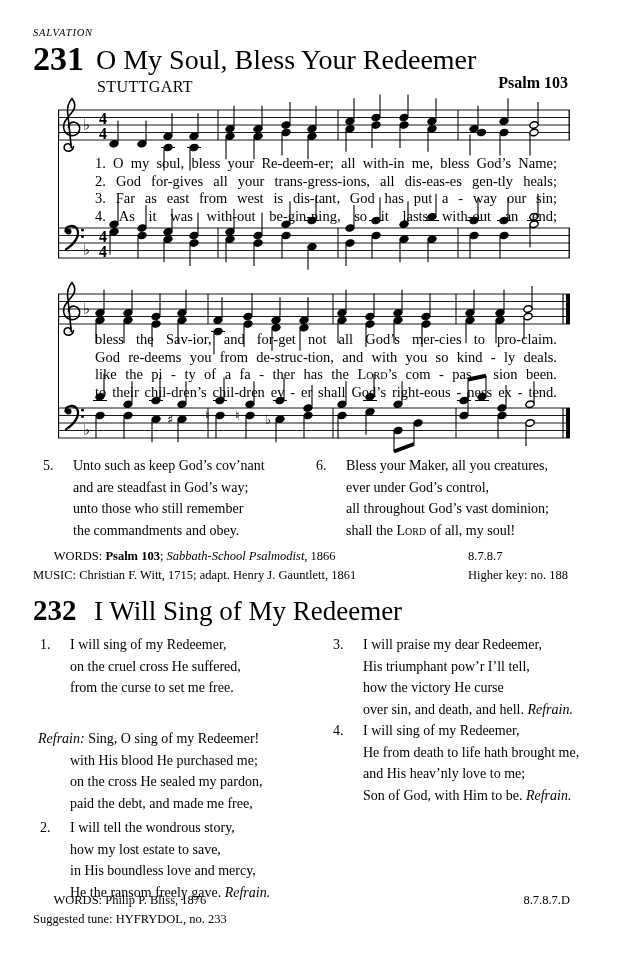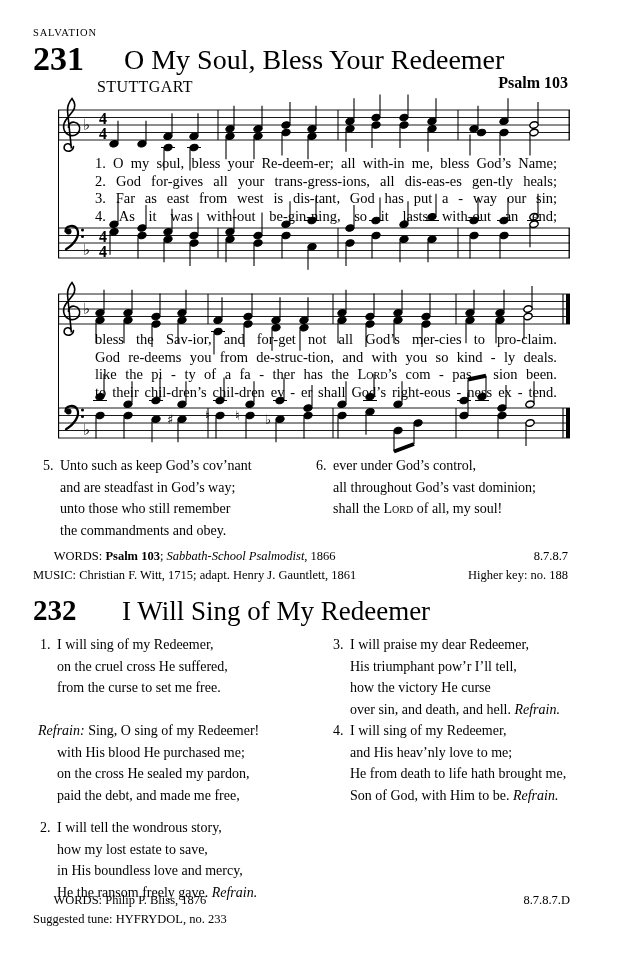--- a/index.html
+++ b/index.html
@@ -1,31 +1,31 @@
 <!DOCTYPE html>
 <html><head>
 <meta charset="utf-8">
 <style>
   html,body{margin:0;padding:0;}
   body{width:640px;height:960px;background:#fff;color:#000;
        font-family:"Liberation Serif",serif;position:relative;overflow:hidden;}
   .abs{position:absolute;}
-  .cat{font-size:10.5px;letter-spacing:.8px;}
+  .cat{font-size:10.5px;letter-spacing:.8px;font-style:italic;}
   .hnum{font-weight:bold;font-size:34px;line-height:30px;}
-  .htitle{font-size:28px;line-height:30px;margin-left:28px;}
+  .htitle{font-size:28px;line-height:30px;}
   .tune{font-size:16px;letter-spacing:.4px;}
   .scripture{font-weight:bold;font-size:16px;}
   .lyrics{width:462px;font-size:14.5px;line-height:17.6px;text-align:justify;}
   .lyrics .tline{text-align-last:justify;}
   .stanza{font-size:14px;line-height:21.5px;}
   .stanza .snum{position:absolute;left:-17px;}
-  .stanza .tline{white-space:nowrap;}
-  .stanza.refrain .tline:first-child{margin-left:-19px;}
+  .stanza .tline{white-space:nowrap;margin-left:13px;}
+  .stanza.refrain .tline:first-child{margin-left:-19px;margin-top:8px;}
   .credit{font-size:12.5px;line-height:19px;text-align:center;}
-  .credit.r{text-align:right;}
+  .credit.r{text-align:left;}
   .tline span.i{font-style:italic;}
   .tline span.b{font-weight:bold;}
   .tline span.sc{font-variant:small-caps;}
   .sysline{width:1px;background:#000;}
 </style>
 </head>
 <body>
 
 <div class="abs cat" style="left:33px;top:27px">SALVATION</div>
 <div class="abs hnum" style="left:33px;top:44px">231</div>
@@ -379,20 +379,21 @@
 
 <div class="abs stanza" style="left:60px;top:455px">
     <span class="snum">5.</span>
     <div class="tline"><span>Unto such as keep God’s cov’nant</span></div>
     <div class="tline"><span>and are steadfast in God’s way;</span></div>
     <div class="tline"><span>unto those who still remember</span></div>
     <div class="tline"><span>the commandments and obey.</span></div>
   </div>
 <div class="abs stanza" style="left:333px;top:455px">
     <span class="snum">6.</span>
+    <div class="tline"><span>Bless your Maker, all you creatures,</span></div>
     <div class="tline"><span>ever under God’s control,</span></div>
     <div class="tline"><span>all throughout God’s vast dominion;</span></div>
     <div class="tline"><span>shall the </span><span class="sc">Lord</span><span> of all, my soul!</span></div>
   </div>
 
 <div class="abs credit" style="left:33px;top:547px">
     <div class="tline"><span>WORDS: </span><span class="b">Psalm 103</span><span>; </span><span class="i">Sabbath-School Psalmodist</span><span>, 1866</span></div>
     <div class="tline"><span>MUSIC: Christian F. Witt, 1715; adapt. Henry J. Gauntlett, 1861</span></div>
   </div>
 <div class="abs credit r" style="right:72px;top:547px">
@@ -418,22 +419,22 @@
   </div>
 <div class="abs stanza refrain" style="left:57px;top:720px">
     <div class="tline"><span class="i">Refrain: </span><span>Sing, O sing of my Redeemer!</span></div>
     <div class="tline"><span>with His blood He purchased me;</span></div>
     <div class="tline"><span>on the cross He sealed my pardon,</span></div>
     <div class="tline"><span>paid the debt, and made me free,</span></div>
   </div>
 <div class="abs stanza" style="left:350px;top:720px">
     <span class="snum">4.</span>
     <div class="tline"><span>I will sing of my Redeemer,</span></div>
+    <div class="tline"><span>He from death to life hath brought me,</span></div>
     <div class="tline"><span>and His heav’nly love to me;</span></div>
-    <div class="tline"><span>He from death to life hath brought me,</span></div>
     <div class="tline"><span>Son of God, with Him to be. </span><span class="i">Refrain.</span></div>
   </div>
 <div class="abs stanza" style="left:57px;top:817px">
     <span class="snum">2.</span>
     <div class="tline"><span>I will tell the wondrous story,</span></div>
     <div class="tline"><span>how my lost estate to save,</span></div>
     <div class="tline"><span>in His boundless love and mercy,</span></div>
     <div class="tline"><span>He the ransom freely gave. </span><span class="i">Refrain.</span></div>
   </div>
 

